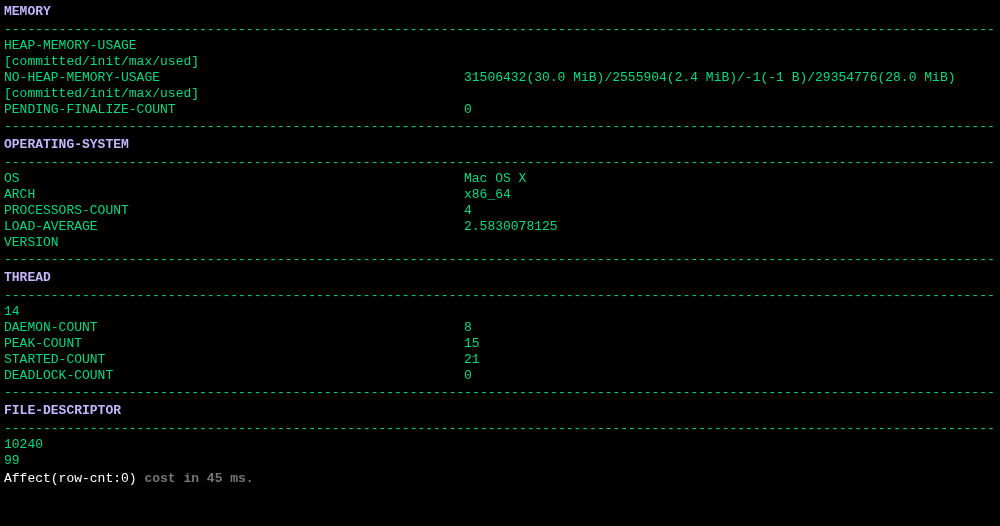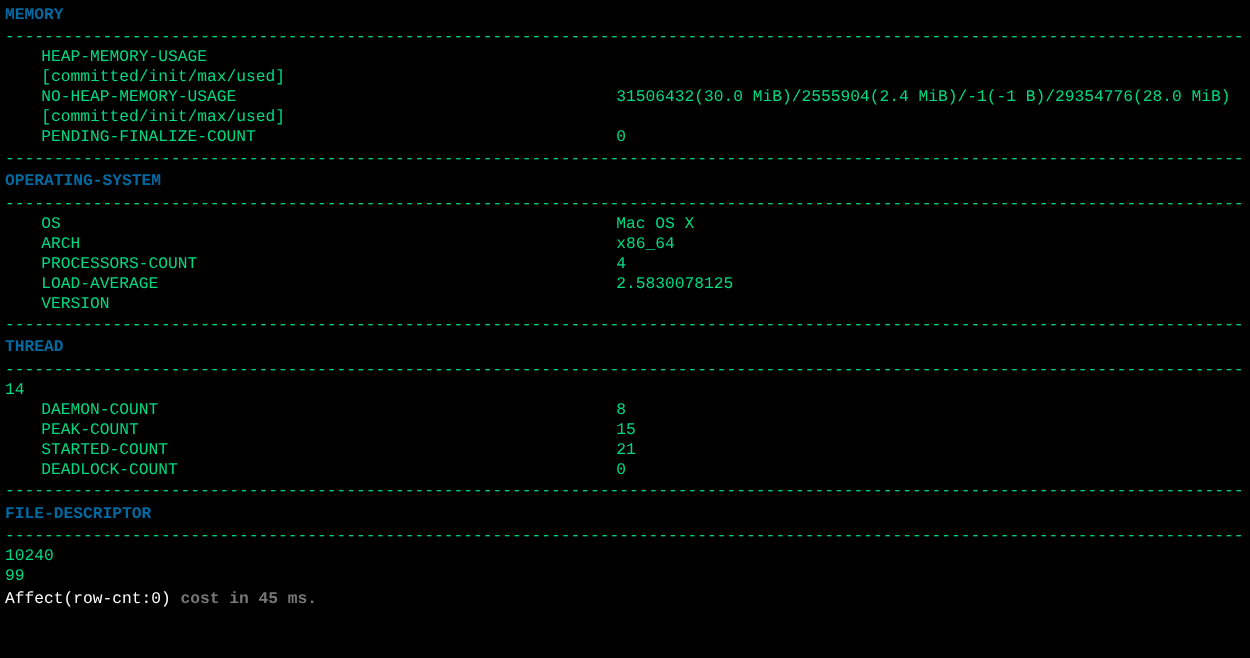--- a/index.html
+++ b/index.html
@@ -11,41 +11,40 @@
       background-color: #000000;
       font-family: 'Courier New', Consolas, monospace;
       font-size: 13px;
       color: #00d982;
       width: 1000px;
       height: 526px;
       overflow: hidden;
       padding: 2px 4px;
     }
     .section-header {
-      color: #0369a1;
+      color: #c4b5fd;
       font-weight: bold;
       padding: 2px 0;
     }
     .rule {
       color: #00d982;
       white-space: nowrap;
       overflow: hidden;
       padding: 1px 0;
       letter-spacing: 0;
     }
     .row {
       display: flex;
       flex-direction: row;
       padding: 0;
       line-height: 16px;
     }
     .key {
       width: 460px;
       flex-shrink: 0;
-      margin-left: 29px;
     }
     .val {
       flex: 1;
     }
     .status-line {
       color: #ffffff;
       padding-top: 2px;
     }
     .status-dim {
       color: #777777;

